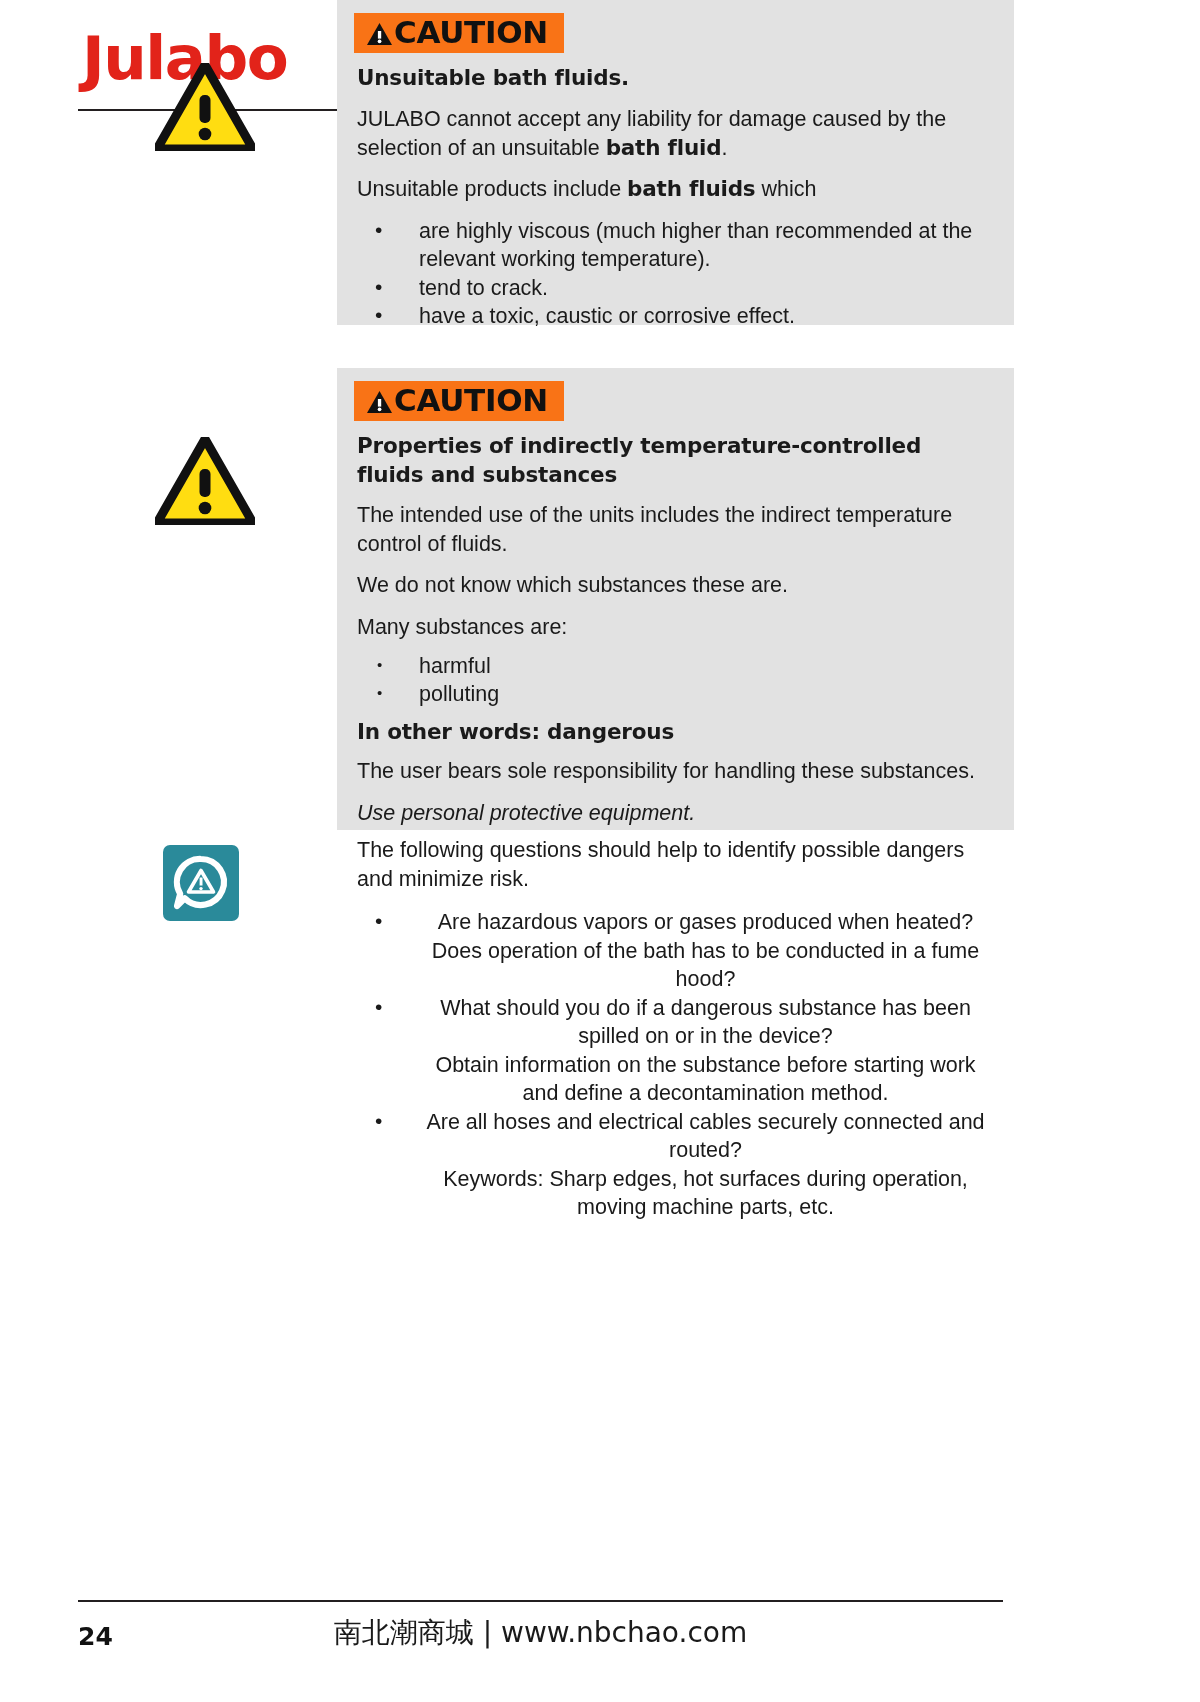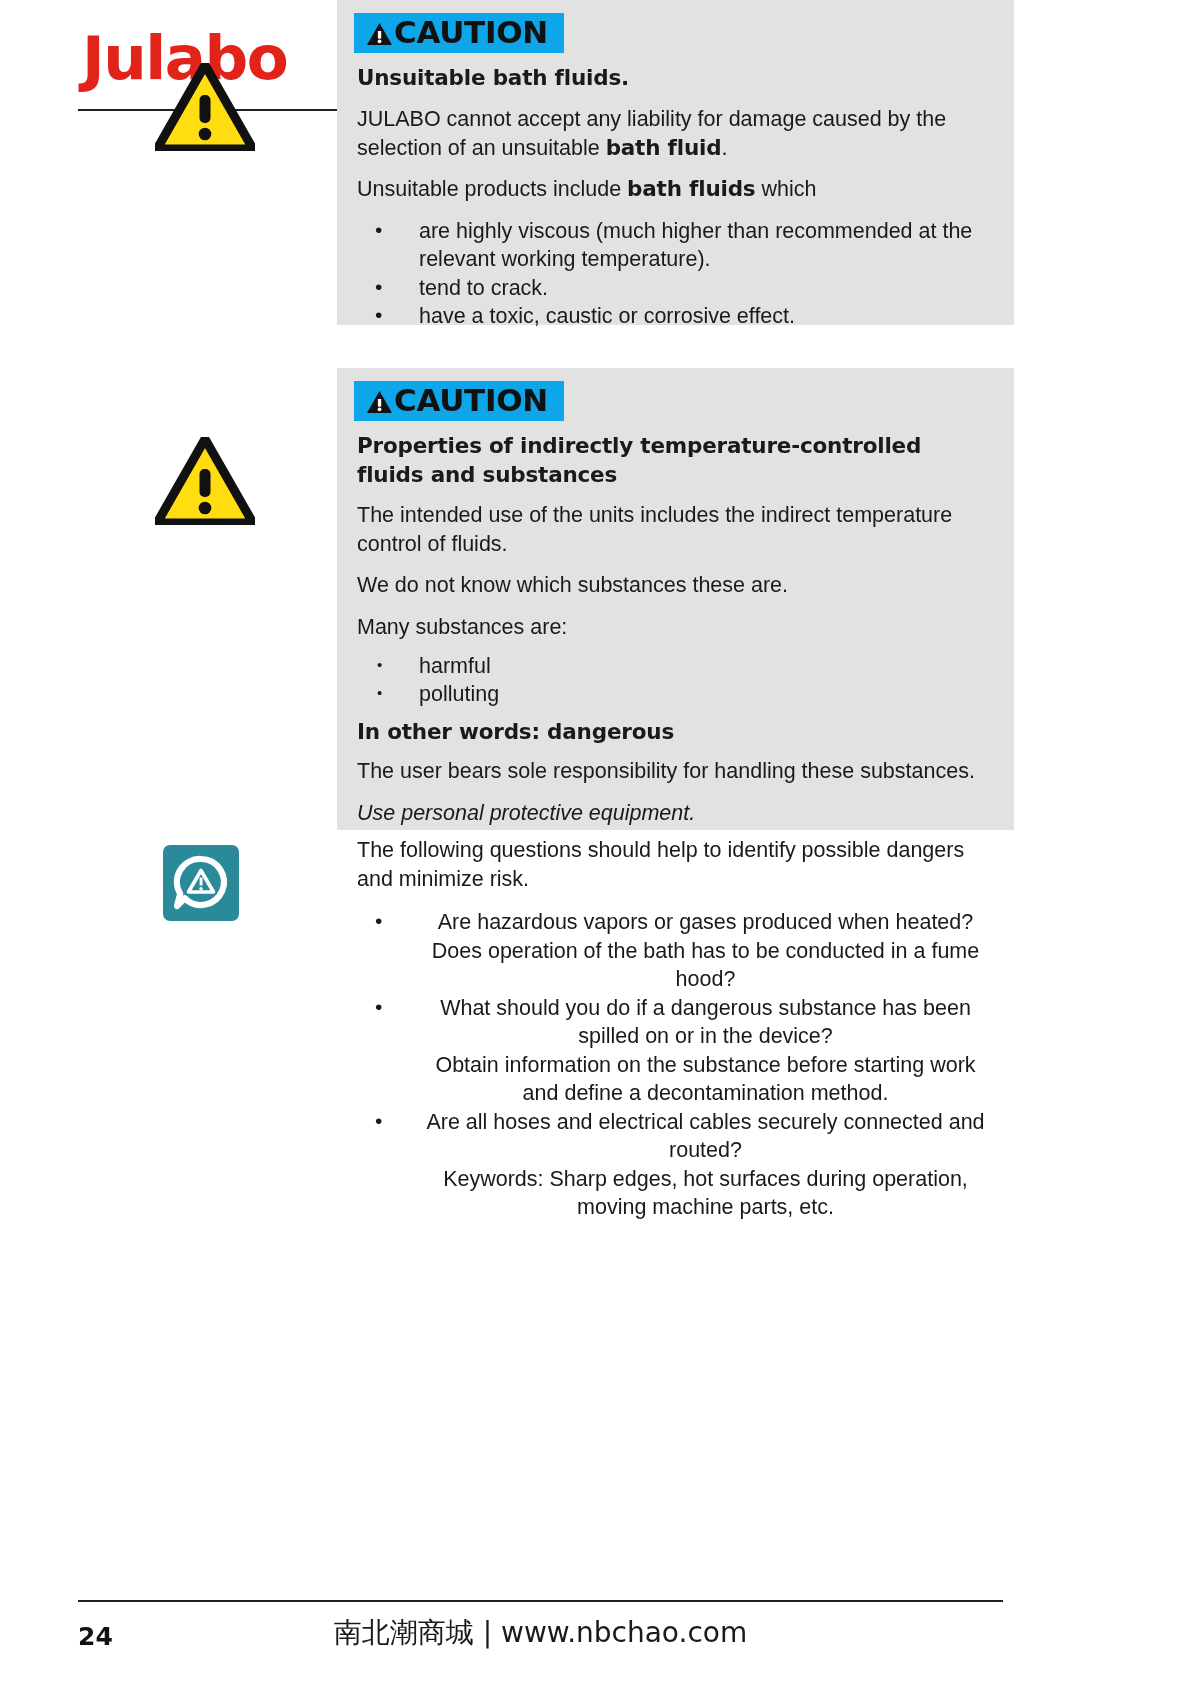--- a/index.html
+++ b/index.html
@@ -54,21 +54,21 @@
 
   
   .caution-panel {
     position: absolute;
     background: #E2E2E2;
     padding: 0;
   }
   .caution-banner {
     display: inline-flex;
     align-items: center;
-    background: #0ea5e9;
+    background: #f97316;
     padding: 4px 16px 5px 12px;
     margin: 13px 0 0 17px;
   }
   .caution-tri {
     width: 27px;
     height: 24px;
     flex: 0 0 auto;
     margin-right: 1px;
     position: relative;
     top: 1px;

